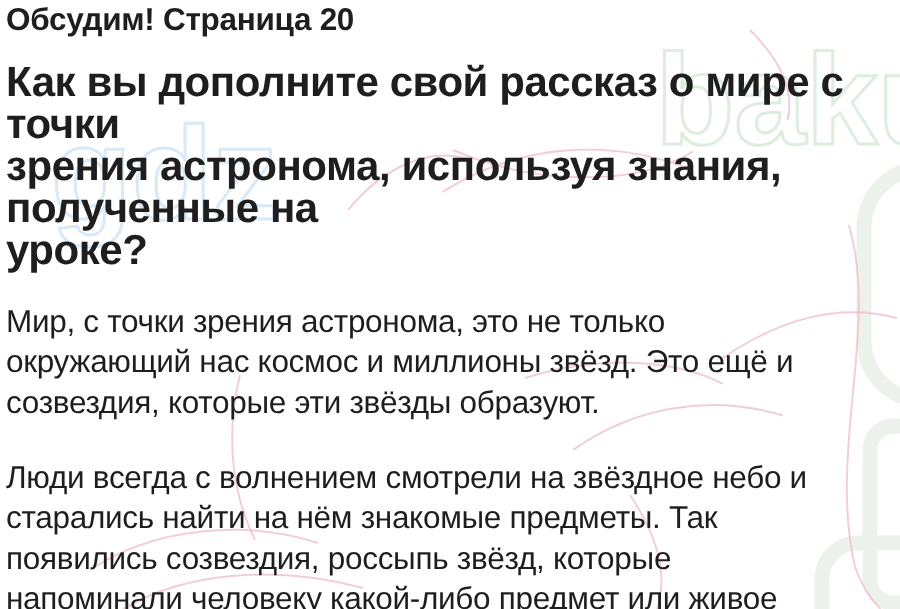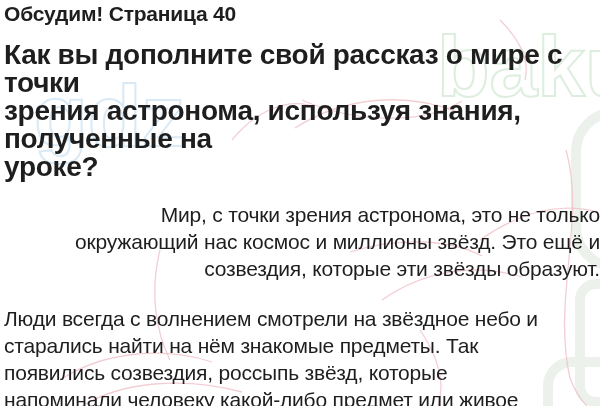--- a/index.html
+++ b/index.html
@@ -43,21 +43,21 @@
     white-space: pre-line;
   }
   .para {
     font-size: 21px;
     font-weight: normal;
     line-height: 27px;
     margin: 0;
     letter-spacing: -0.2px;
     white-space: pre-line;
   }
-  .para.first  { margin-top: 20px; text-align: right; }
+  .para.first  { margin-top: 20px; }
   .para.second { margin-top: 23px; }
   .wm-text-blue {
     font-family: "Liberation Sans", sans-serif;
     font-weight: bold;
     font-size: 88px;
     fill: none;
     stroke: #d9eaf6;
     stroke-width: 2;
   }
   .wm-text-green {
@@ -105,21 +105,21 @@
     <path class="wm-pink" d="M382,300 C422,272 472,262 522,277"></path>
     <path class="wm-pink" d="M420,330 C440,360 445,385 438,406"></path>
     <path class="wm-pink" d="M60,380 C102,352 162,346 212,362"></path>
     <path class="wm-pink" d="M82,406 C122,382 182,376 242,392"></path>
     <path class="wm-pink" d="M160,250 C150,290 155,330 170,360"></path>
     <path class="wm-pink" d="M500,20 C520,40 530,60 525,80"></path>
   </g>
 </svg>
 
 <div class="content">
-  <h1 class="page-title">Обсудим! Страница 40</h1>
+  <h1 class="page-title">Обсудим! Страница 20</h1>
 
   <p class="question">Как вы дополните свой рассказ о мире с точки
 зрения астронома, используя знания, полученные на
 уроке?</p>
 
   <p class="para first">Мир, с точки зрения астронома, это не только
 окружающий нас космос и миллионы звёзд. Это ещё и
 созвездия, которые эти звёзды образуют.</p>
 
   <p class="para second">Люди всегда с волнением смотрели на звёздное небо и

